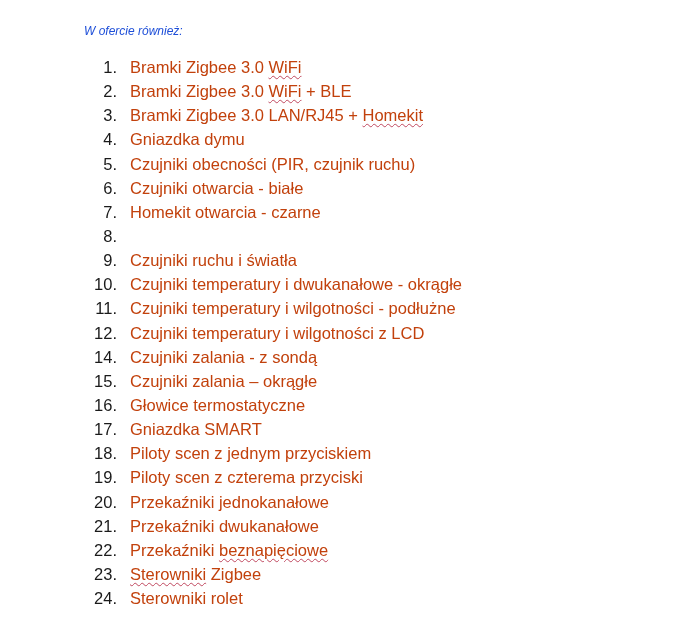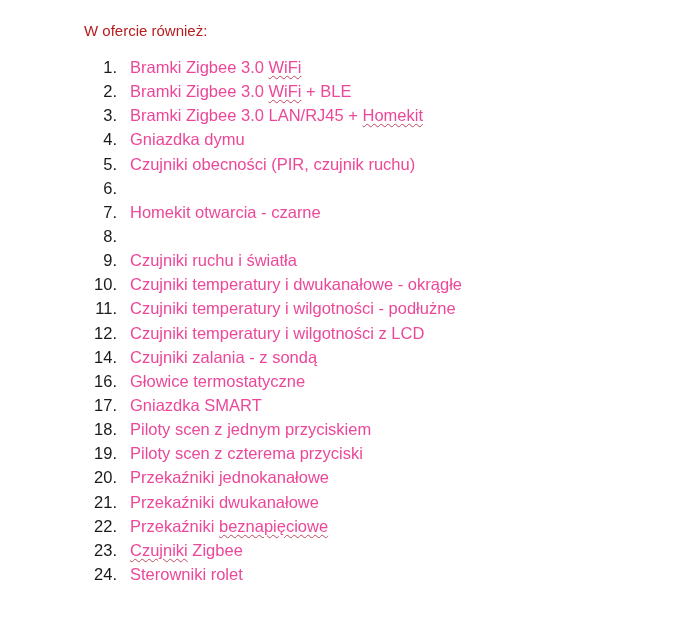--- a/index.html
+++ b/index.html
@@ -21,24 +21,25 @@
     position: relative;
     width: 686px;
     height: 643px;
     background: #ffffff;
   }
 
   .intro-heading {
     position: absolute;
     left: 84px;
     top: 21px;
-    font-size: 15px;
+    font-size: 12px;
     line-height: 20px;
-    color: #b91c1c;
+    color: #1d4ed8;
     white-space: nowrap;
+    font-style: italic;
   }
 
   .offer-list {
     position: absolute;
     left: 84px;
     top: 55px;
     width: 580px;
     margin: 0;
     padding: 0;
     list-style: none;
@@ -60,21 +61,21 @@
     text-align: right;
     padding-right: 13px;
     box-sizing: border-box;
     font-size: 16.5px;
     color: #1a1a1a;
   }
 
   .item-text {
     flex: 0 0 auto;
     font-size: 16.5px;
-    color: #ec4899;
+    color: #c2410c;
   }
 
   
   .sp {
     text-decoration: underline wavy #c0485f;
     text-decoration-thickness: 1px;
     text-underline-offset: 2px;
     -webkit-text-decoration: underline wavy #c0485f;
   }
 </style>
@@ -101,20 +102,21 @@
       <li class="offer-item">
         <span class="item-number">4.</span>
         <span class="item-text"><span>Gniazdka dymu</span></span>
       </li>
       <li class="offer-item">
         <span class="item-number">5.</span>
         <span class="item-text"><span>Czujniki obecności (PIR, czujnik ruchu)</span></span>
       </li>
       <li class="offer-item">
         <span class="item-number">6.</span>
+        <span class="item-text"><span>Czujniki otwarcia - białe</span></span>
       </li>
       <li class="offer-item">
         <span class="item-number">7.</span>
         <span class="item-text"><span>Homekit otwarcia - czarne</span></span>
       </li>
       <li class="offer-item">
         <span class="item-number">8.</span>
       </li>
       <li class="offer-item">
         <span class="item-number">9.</span>
@@ -128,20 +130,24 @@
         <span class="item-number">11.</span>
         <span class="item-text"><span>Czujniki temperatury i wilgotności - podłużne</span></span>
       </li>
       <li class="offer-item">
         <span class="item-number">12.</span>
         <span class="item-text"><span>Czujniki temperatury i wilgotności z LCD</span></span>
       </li>
       <li class="offer-item">
         <span class="item-number">14.</span>
         <span class="item-text"><span>Czujniki zalania - z sondą</span></span>
+      </li>
+      <li class="offer-item">
+        <span class="item-number">15.</span>
+        <span class="item-text"><span>Czujniki zalania – okrągłe</span></span>
       </li>
       <li class="offer-item">
         <span class="item-number">16.</span>
         <span class="item-text"><span>Głowice termostatyczne</span></span>
       </li>
       <li class="offer-item">
         <span class="item-number">17.</span>
         <span class="item-text"><span>Gniazdka SMART</span></span>
       </li>
       <li class="offer-item">
@@ -159,21 +165,21 @@
       <li class="offer-item">
         <span class="item-number">21.</span>
         <span class="item-text"><span>Przekaźniki dwukanałowe</span></span>
       </li>
       <li class="offer-item">
         <span class="item-number">22.</span>
         <span class="item-text"><span>Przekaźniki </span><span class="sp">beznapięciowe</span></span>
       </li>
       <li class="offer-item">
         <span class="item-number">23.</span>
-        <span class="item-text"><span></span><span class="sp">Czujniki</span><span> Zigbee</span></span>
+        <span class="item-text"><span></span><span class="sp">Sterowniki</span><span> Zigbee</span></span>
       </li>
       <li class="offer-item">
         <span class="item-number">24.</span>
         <span class="item-text"><span>Sterowniki rolet</span></span>
       </li>
     </ol>
 
 </div>
 
 </body></html>

